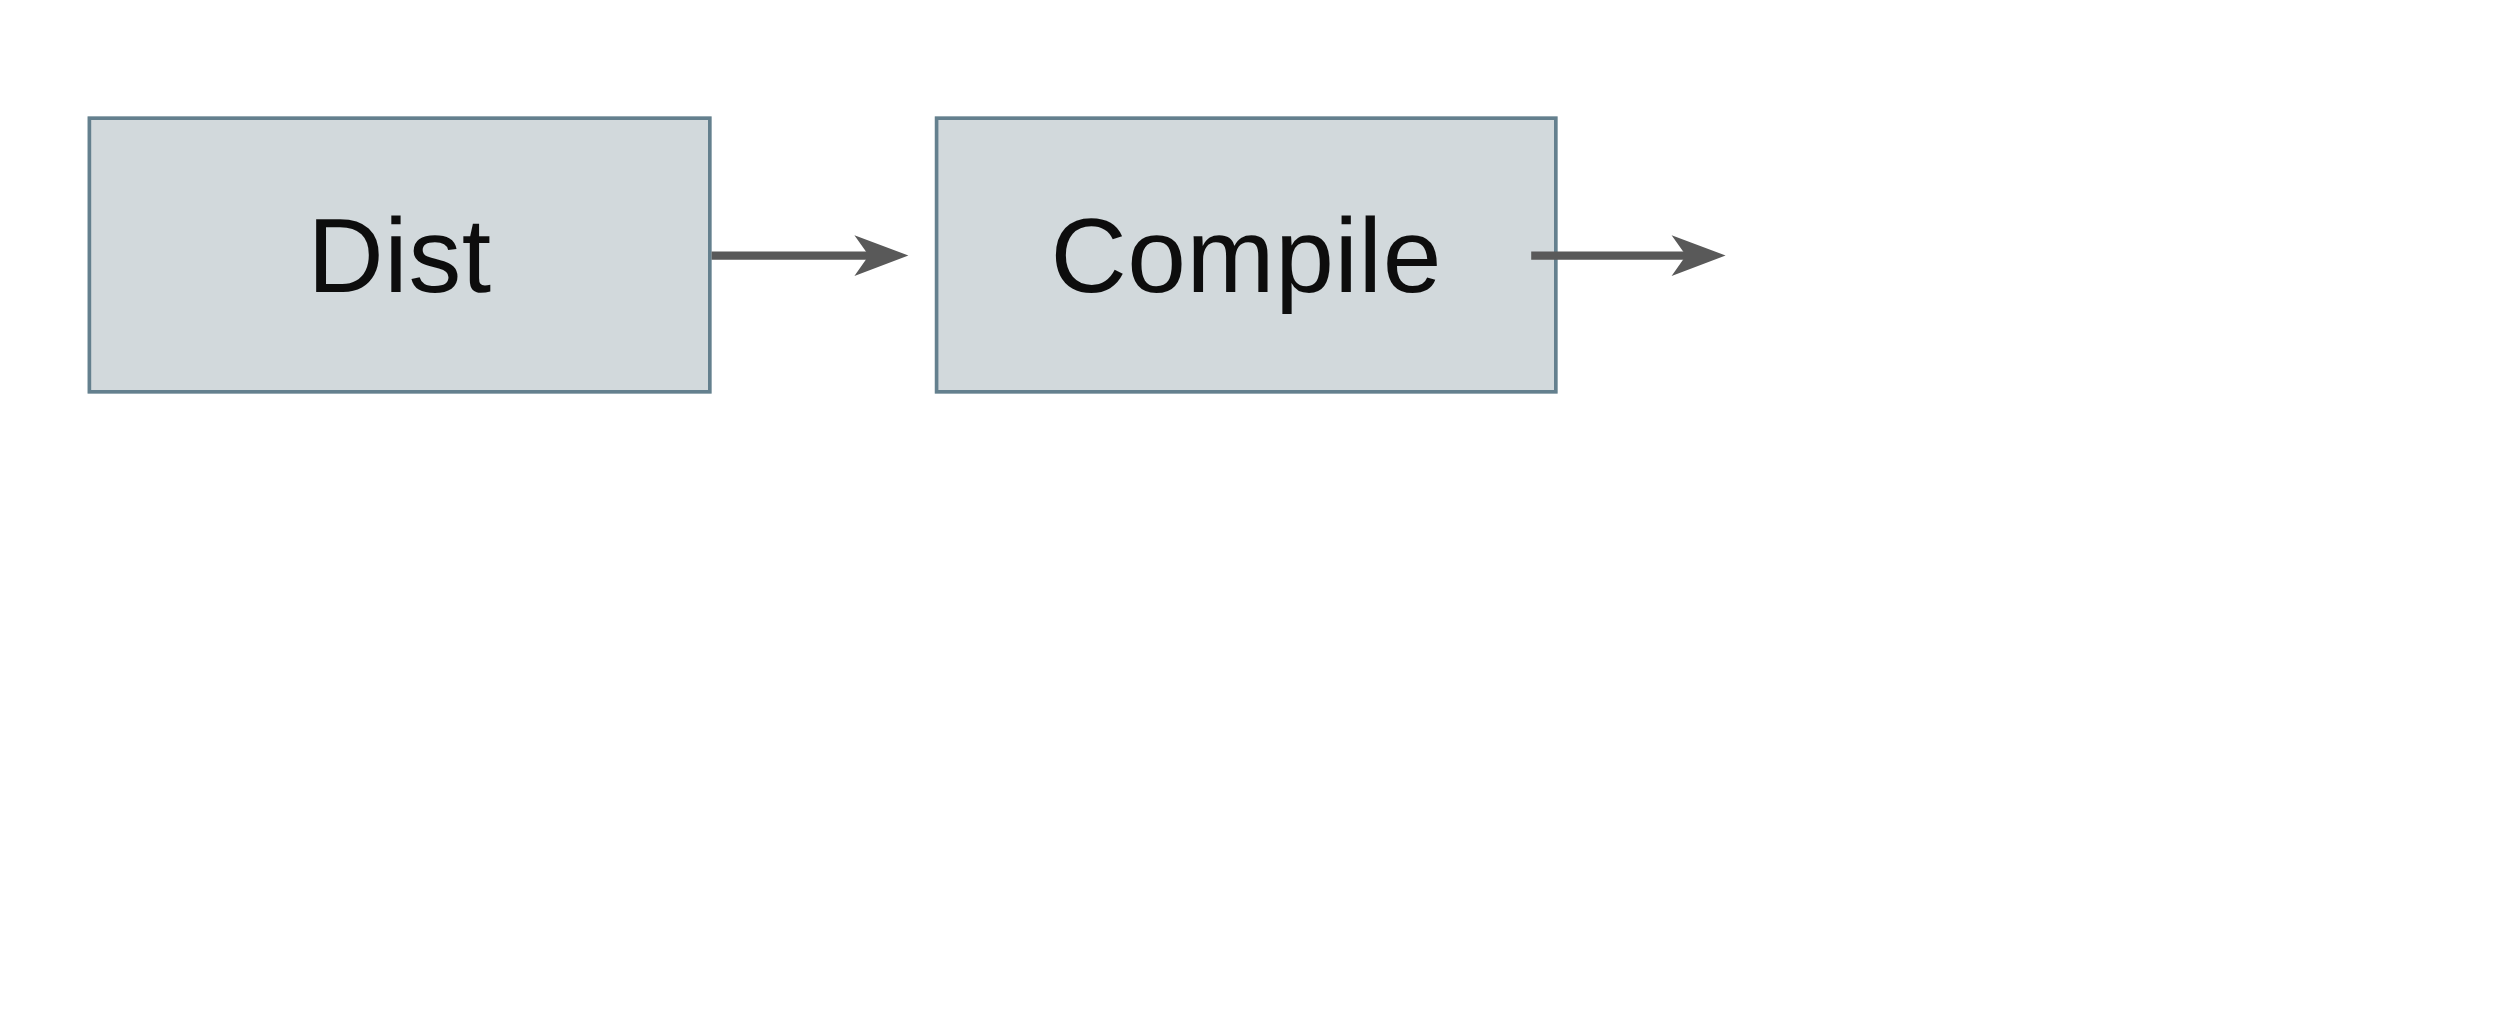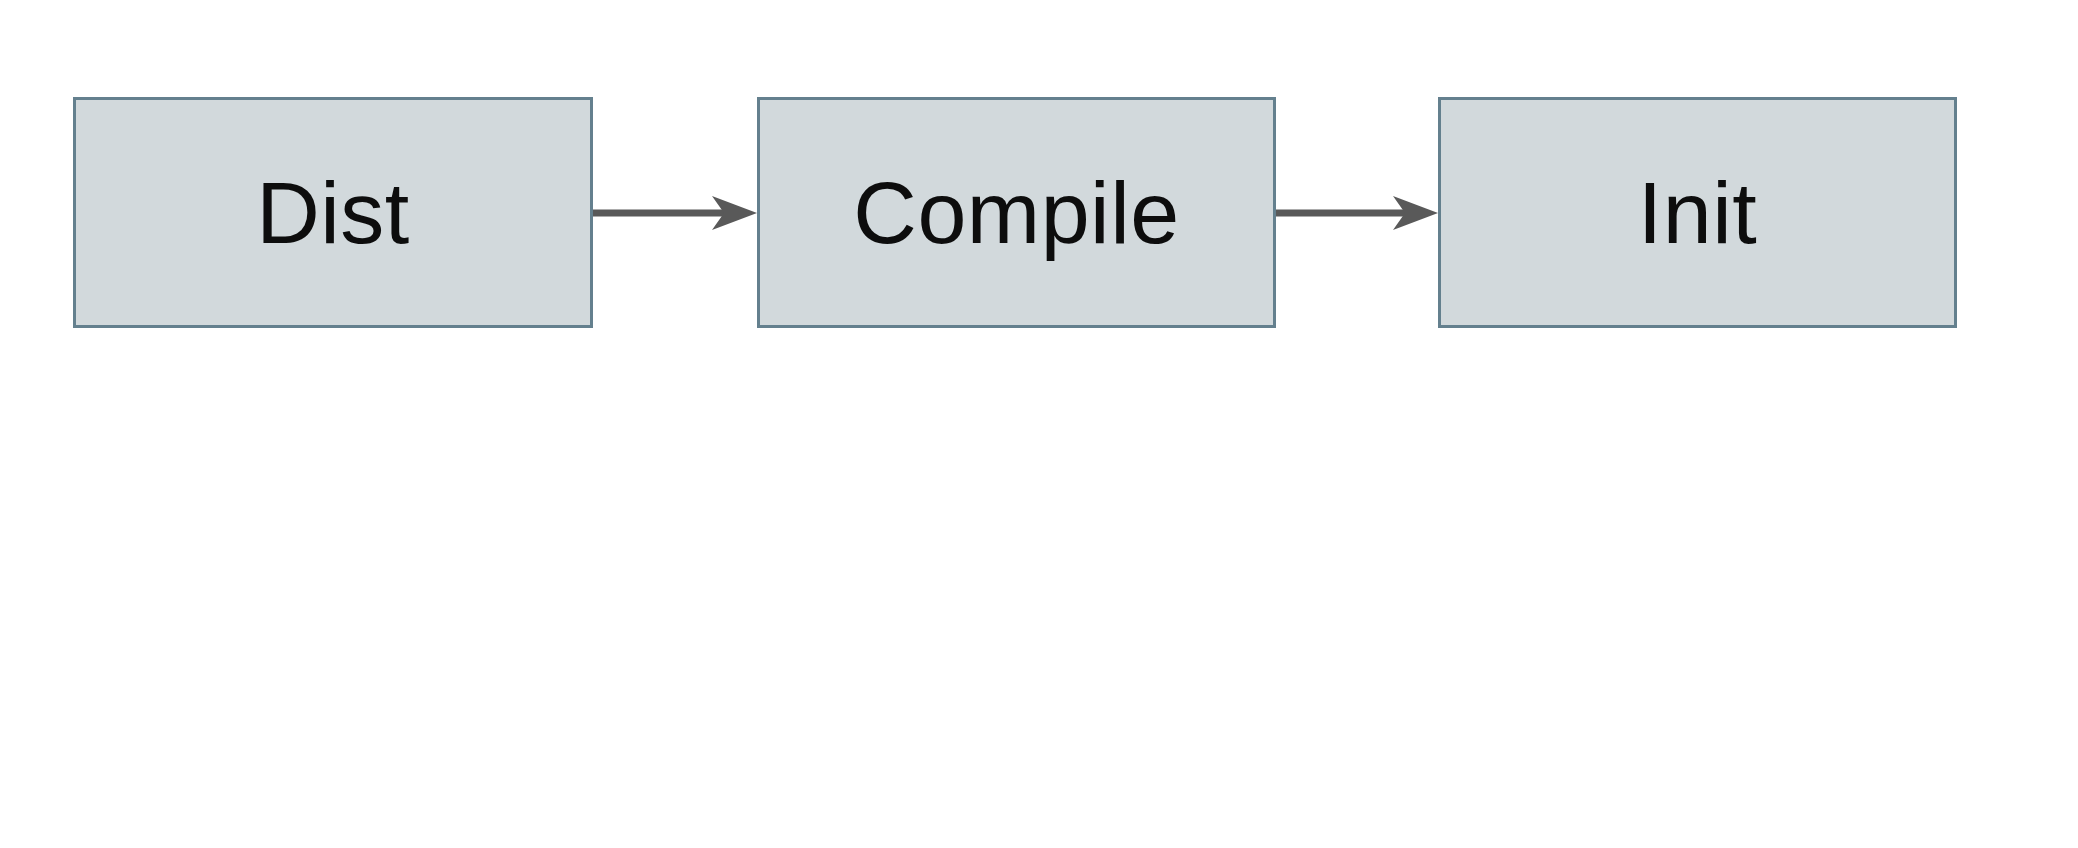--- a/index.html
+++ b/index.html
@@ -27,21 +27,21 @@
     justify-content: center;
   }
   .node-label {
     font-size: 88px;
     line-height: 1;
     color: var(--label, #0d0d0d);
     letter-spacing: 0.5px;
     white-space: nowrap;
   }
   .node-dist    { left: 73px;   top: 97px;  width: 520px; height: 231px; }
-  .node-compile { left: 757px;  top: 97px;  width: 519px; height: 231px; }
+  .node-compile { left: 779px;  top: 97px;  width: 519px; height: 231px; }
   .node-init    { left: 1438px; top: 97px;  width: 519px; height: 231px; }
   .node-clean   { left: 756px;  top: 513px; width: 521px; height: 229px; }
   .arrow {
     position: absolute;
     overflow: visible;
   }
   .arrow line {
     stroke: var(--arrow, #595959);
     stroke-width: 7;
   }
@@ -57,23 +57,20 @@
 <div class="canvas">
 
   <div class="node node-dist">
     <span class="node-label">Dist</span>
   </div>
 
   <div class="node node-compile">
     <span class="node-label">Compile</span>
   </div>
 
-  <div class="node node-init">
-    <span class="node-label">Init</span>
-  </div>
 
 
   <svg class="arrow arrow-1" width="164" height="44" xmlns="http://www.w3.org/2000/svg">
     <line x1="0" y1="22" x2="133" y2="22"></line>
     <polygon points="164,22 119,5 131,22 119,39"></polygon>
   </svg>
 
   <svg class="arrow arrow-2" width="162" height="44" xmlns="http://www.w3.org/2000/svg">
     <line x1="0" y1="22" x2="131" y2="22"></line>
     <polygon points="162,22 117,5 129,22 117,39"></polygon>

